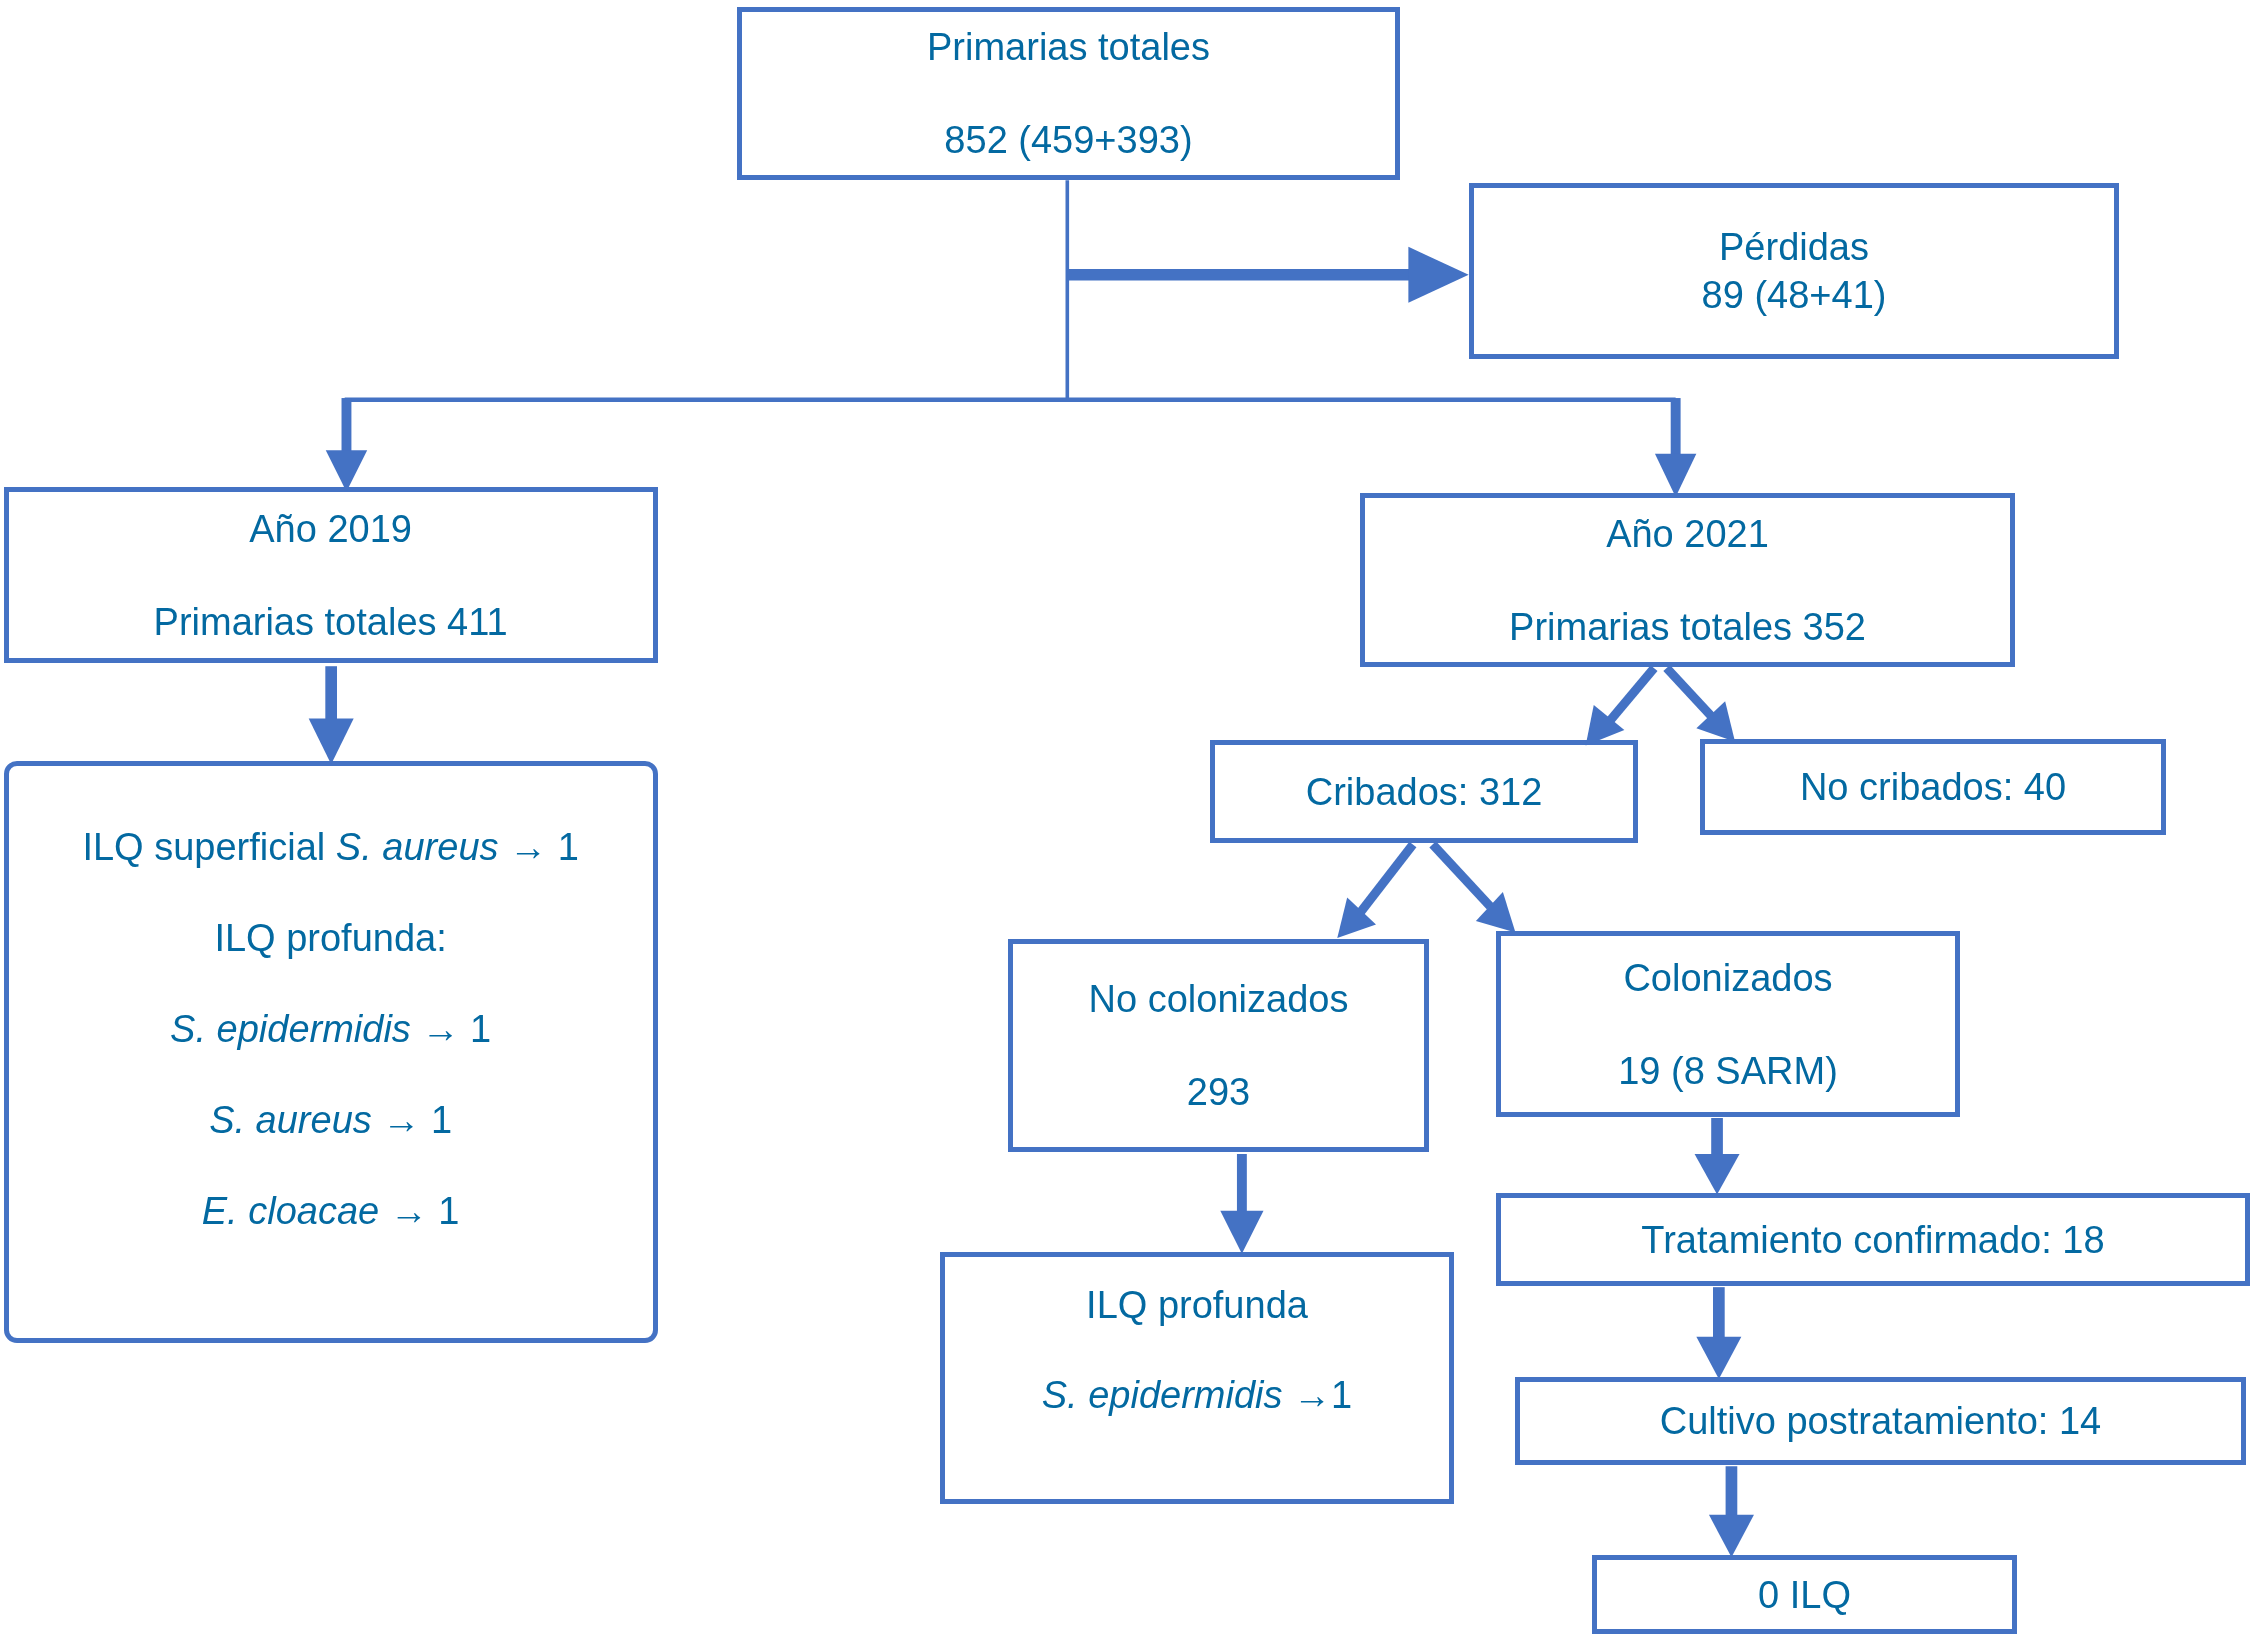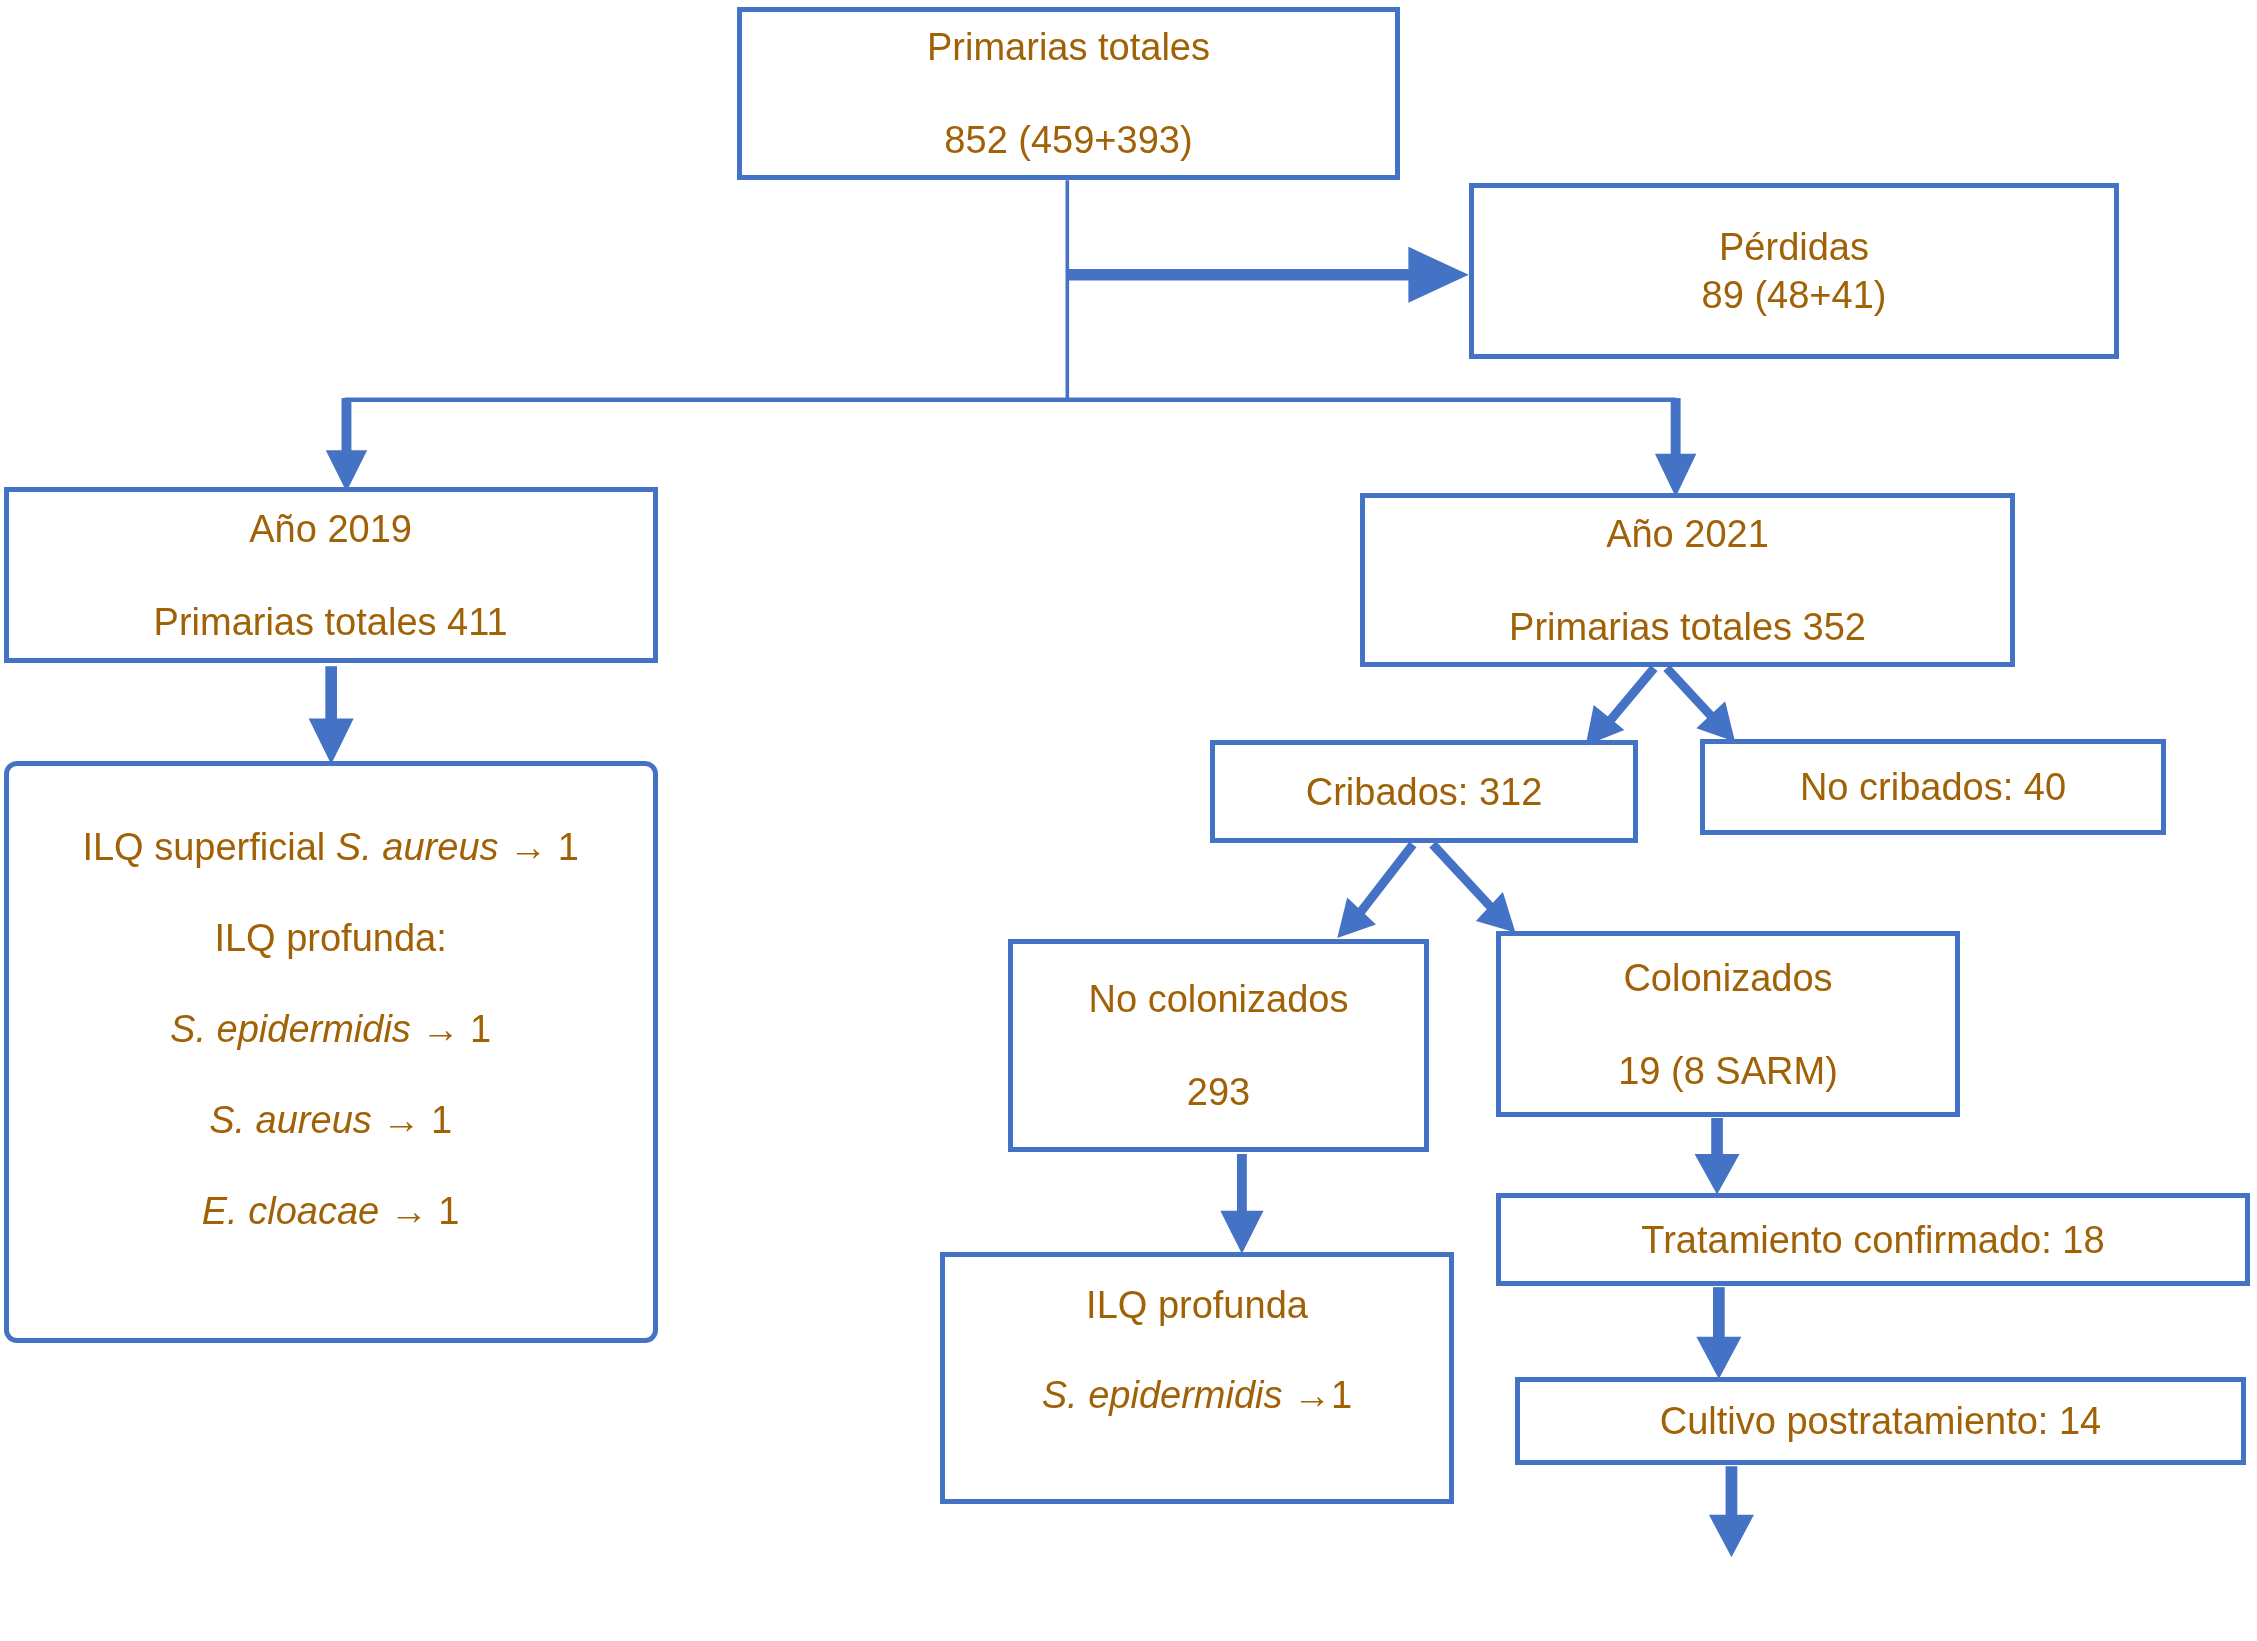--- a/index.html
+++ b/index.html
@@ -2,21 +2,21 @@
 <html style="font-size:14.4px"><head>
 <meta charset="utf-8">
 <style>
   html,body{margin:0;padding:0;background:#ffffff;}
   .canvas{
     position:relative;
     width:1911px;
     height:1642px;
     background:#ffffff;
     font-family:"Liberation Sans","DejaVu Sans",sans-serif;
-    color:#a16207;
+    color:#0369a1;
   }
   .connectors{
     position:absolute;
     left:0;top:0;
     width:2257px;height:1642px;
     z-index:5;
     pointer-events:none;
   }
   .box{
     position:absolute;
@@ -139,15 +139,18 @@
   </div>
 
   <div class="box" style="left:1496px;top:1193px;width:754px;height:93px;">
     <div class="line">Tratamiento confirmado: 18</div>
   </div>
 
   <div class="box" style="left:1515px;top:1377px;width:731px;height:88px;">
     <div class="line">Cultivo postratamiento: 14</div>
   </div>
 
+  <div class="box" style="left:1592px;top:1555px;width:425px;height:79px;">
+    <div class="line">0 ILQ</div>
+  </div>
 
 </div>
 
 
 </body></html>

